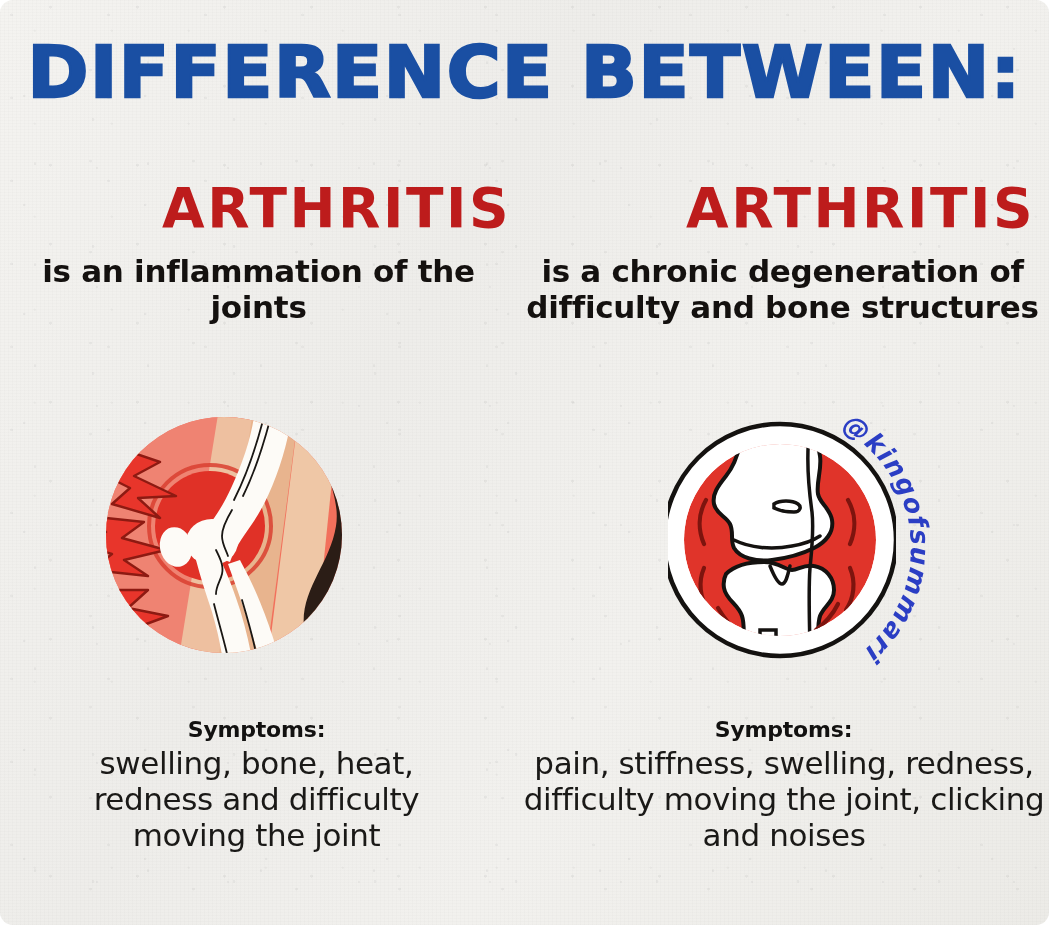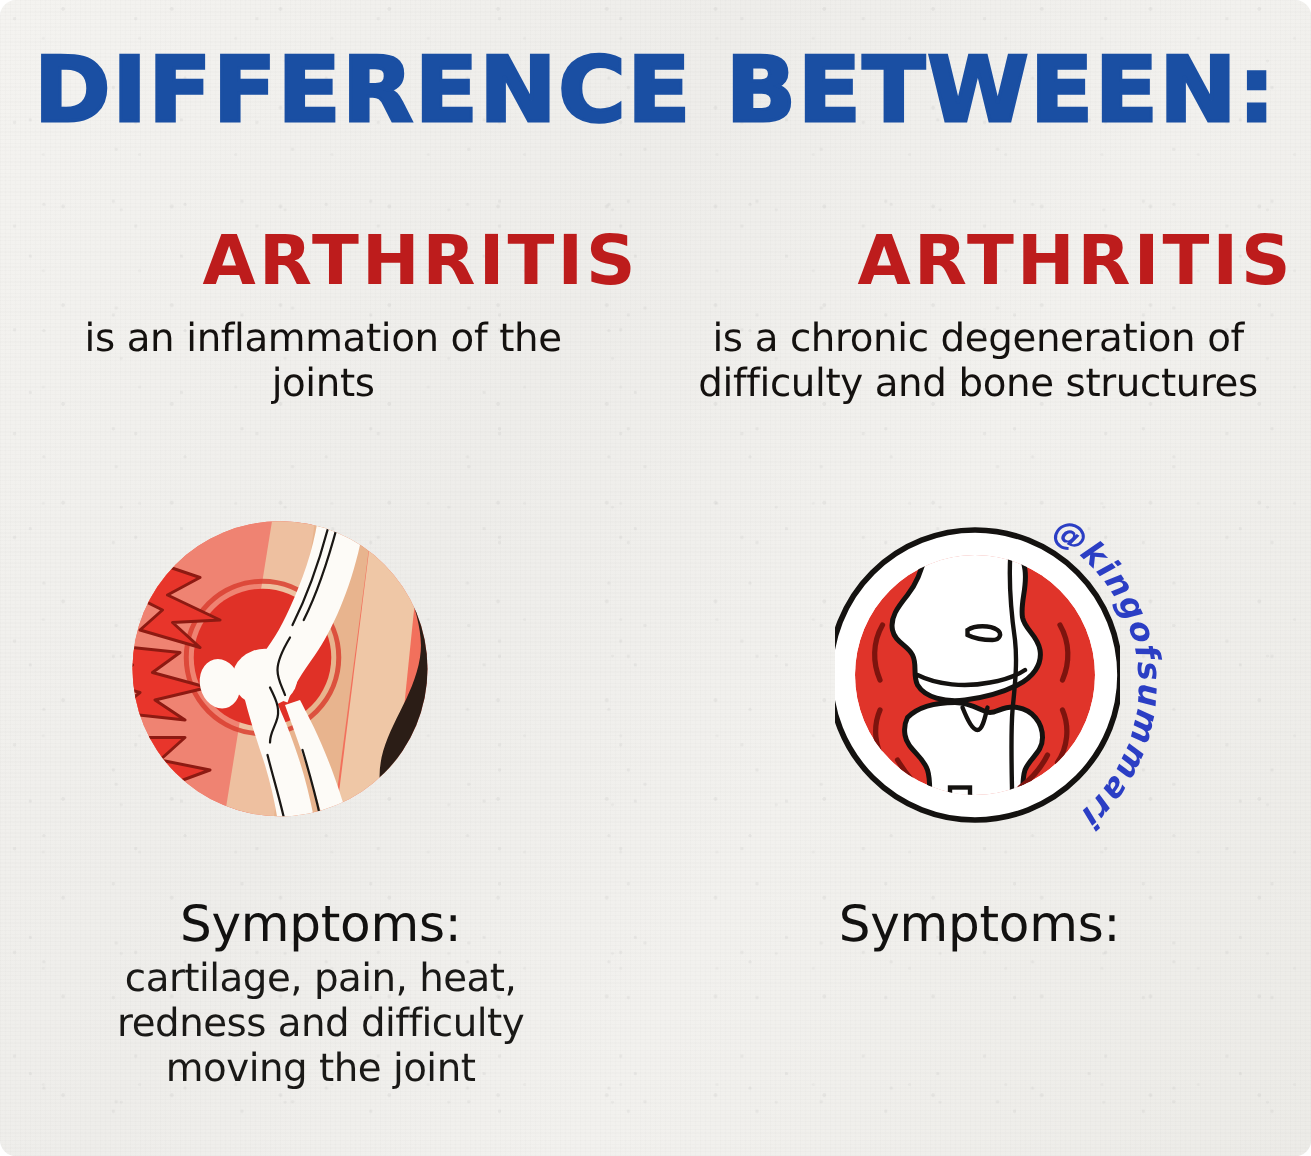--- a/index.html
+++ b/index.html
@@ -75,21 +75,21 @@
     font-size: 55px;
     letter-spacing: 2.5px;
     color: #bd1c1c;
     line-height: 1.1;
     margin: 0;
   }
   .definition {
     margin: 14px auto 0;
     text-align: center;
     font-family: "DejaVu Sans", sans-serif;
-    font-weight: normal;
+    font-weight: bold;
     font-size: 31px;
     line-height: 1.17;
     color: #14110f;
     letter-spacing: -0.3px;
   }
   .def-left  { width: 470px; }
   .def-right { width: 525px; margin-left: -10px; }
 
   
   .illus-wrap {
@@ -115,22 +115,22 @@
     top: 718px;
     width: 505px;
     text-align: center;
     z-index: 3;
   }
   .sym-left  { left: 4px;   }
   .sym-right { left: 531px; }
 
   .symptoms-label {
     font-family: "DejaVu Sans", sans-serif;
-    font-weight: normal;
-    font-size: 40px;
+    font-weight: bold;
+    font-size: 22px;
     color: #121110;
     line-height: 1.12;
     letter-spacing: -0.2px;
   }
   .symptoms-text {
     margin: 2px auto 0;
     font-family: "DejaVu Sans", sans-serif;
     font-weight: normal;
     font-size: 31px;
     line-height: 1.17;
@@ -269,20 +269,21 @@
     <defs>
       <path id="wmArc" d="M 18,28 A 136,136 0 0 1 44,254" fill="none"></path>
     </defs>
     <text font-family="DejaVu Sans, sans-serif" font-size="26" font-weight="bold" font-style="italic" fill="#2b3ec4" letter-spacing="1.2">
       <textPath href="#wmArc" startOffset="2%">@kingofsummaries</textPath>
     </text>
   </svg>
 
   <div class="symptoms-block sym-left">
     <div class="symptoms-label">Symptoms:</div>
-    <div class="symptoms-text sym-text-left">cartilage, pain, heat, redness and difficulty moving the joint</div>
+    <div class="symptoms-text sym-text-left">swelling, bone, heat, redness and difficulty moving the joint</div>
   </div>
 
   <div class="symptoms-block sym-right">
     <div class="symptoms-label">Symptoms:</div>
+    <div class="symptoms-text sym-text-right">pain, stiffness, swelling, redness, difficulty moving the joint, clicking and noises</div>
   </div>
 
 </div>
 
 </body></html>

